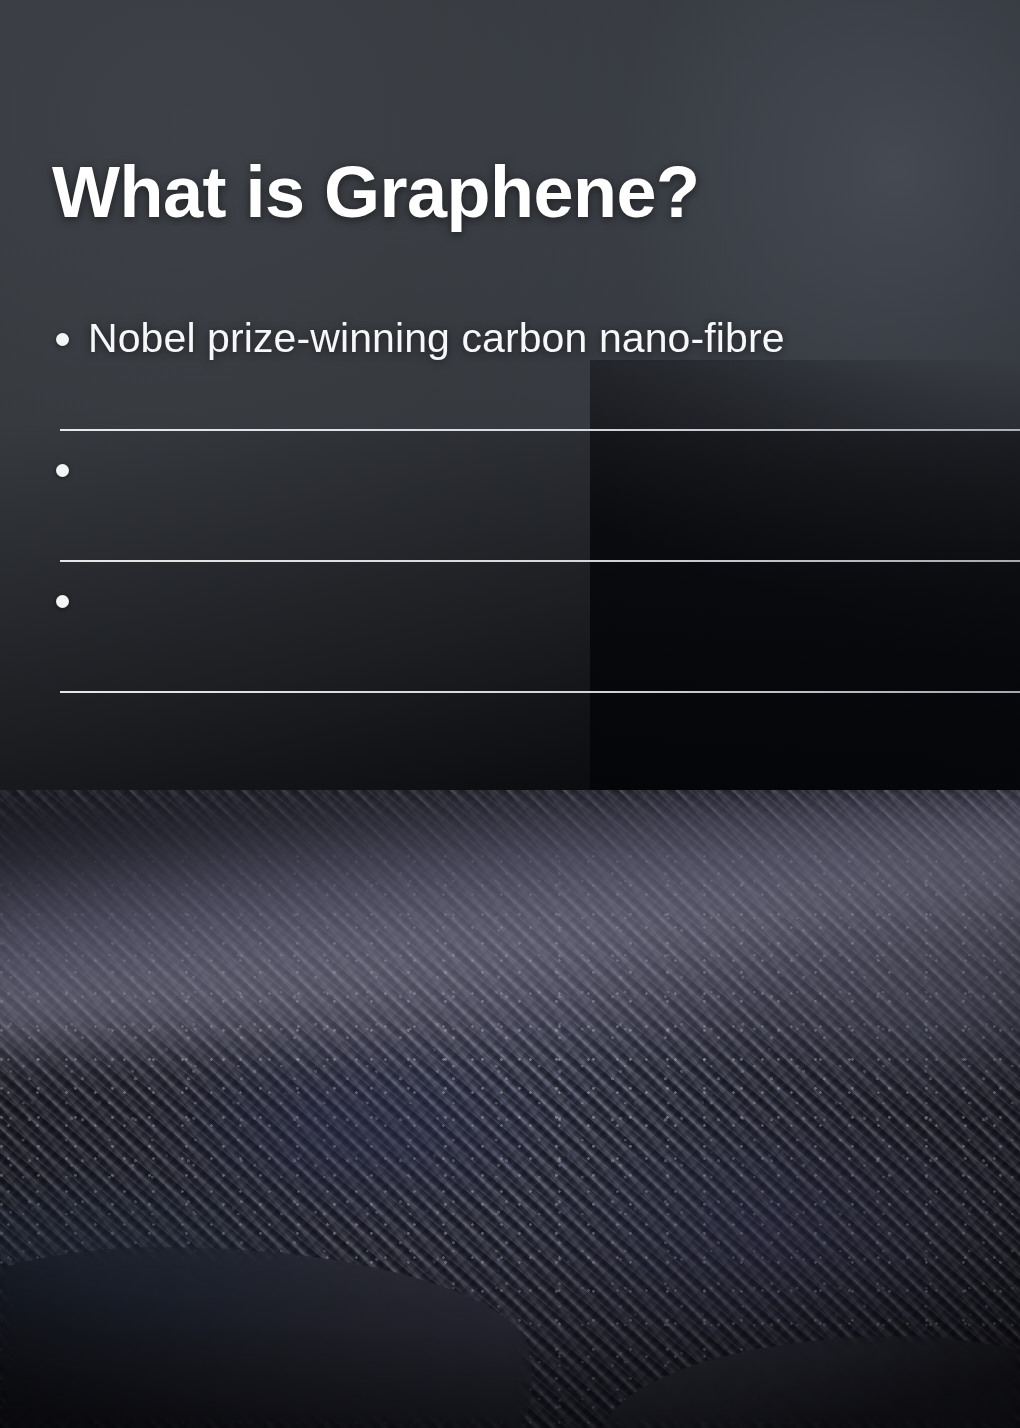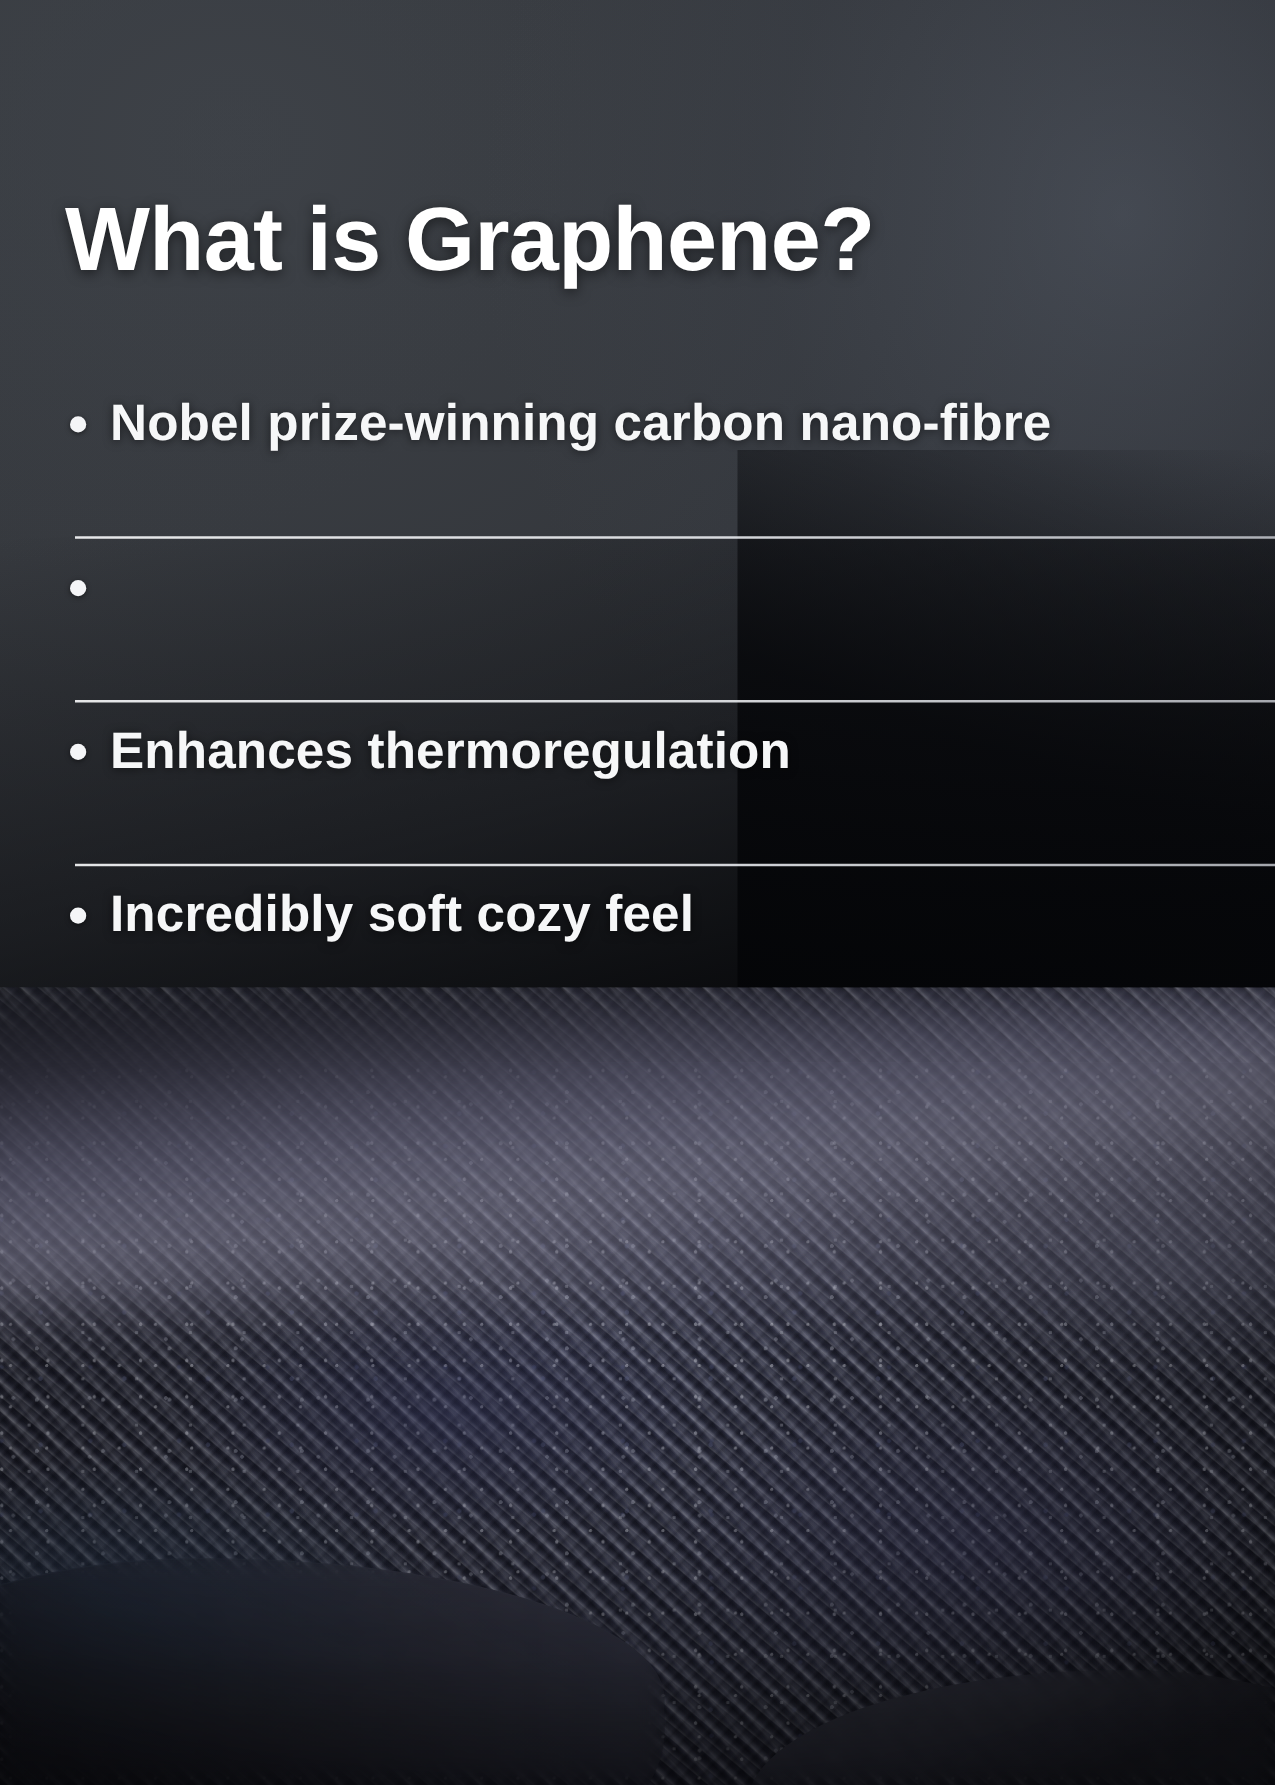--- a/index.html
+++ b/index.html
@@ -212,21 +212,21 @@
     border-radius: 50%;
     background: #f4f5f7;
     box-shadow: 0 1px 4px rgba(0,0,0,0.5);
   }
   .feature-item .feature-text {
     display: block;
     margin-left: 32px;
     font-size: 41px;
     line-height: 1;
     padding-top: 18px;
-    font-weight: 700;
+    font-weight: 400;
     color: #f6f7f8;
     letter-spacing: 0.1px;
     text-shadow: 0 1px 8px rgba(0,0,0,0.55);
     white-space: nowrap;
   }
   .feature-item .divider {
     position: absolute;
     left: 60px;
     right: 0;
     bottom: 0;
@@ -270,25 +270,19 @@
         <span class="divider"></span>
       </li>
 
       <li class="feature-item">
         <span class="bullet"></span>
         <span class="divider"></span>
       </li>
 
       <li class="feature-item">
         <span class="bullet"></span>
-        <span class="feature-text">Enhances thermoregulation</span>
         <span class="divider"></span>
       </li>
 
-      <li class="feature-item last">
-        <span class="bullet"></span>
-        <span class="feature-text">Incredibly soft cozy feel</span>
-
-      </li>
 
     </ul>
   </div>
 </div>
 
 </body></html>

